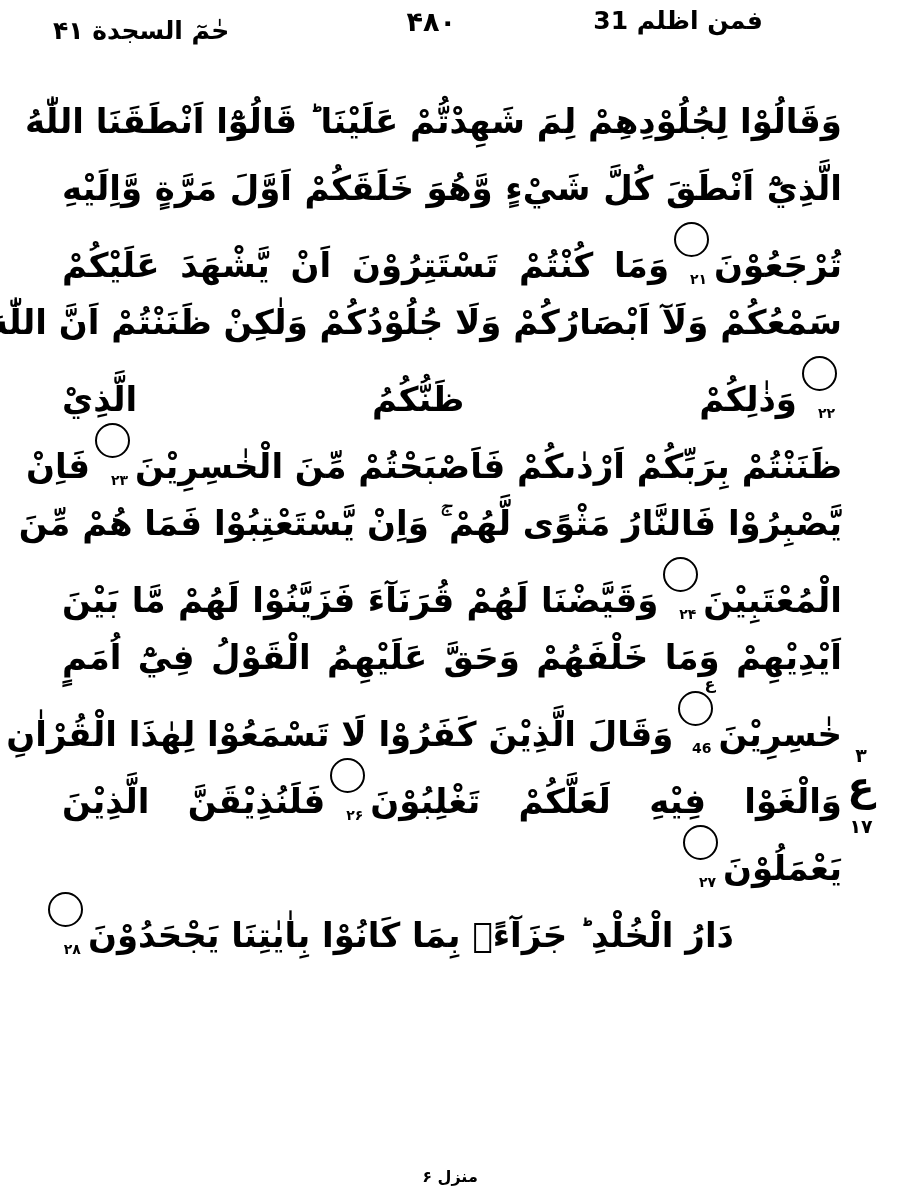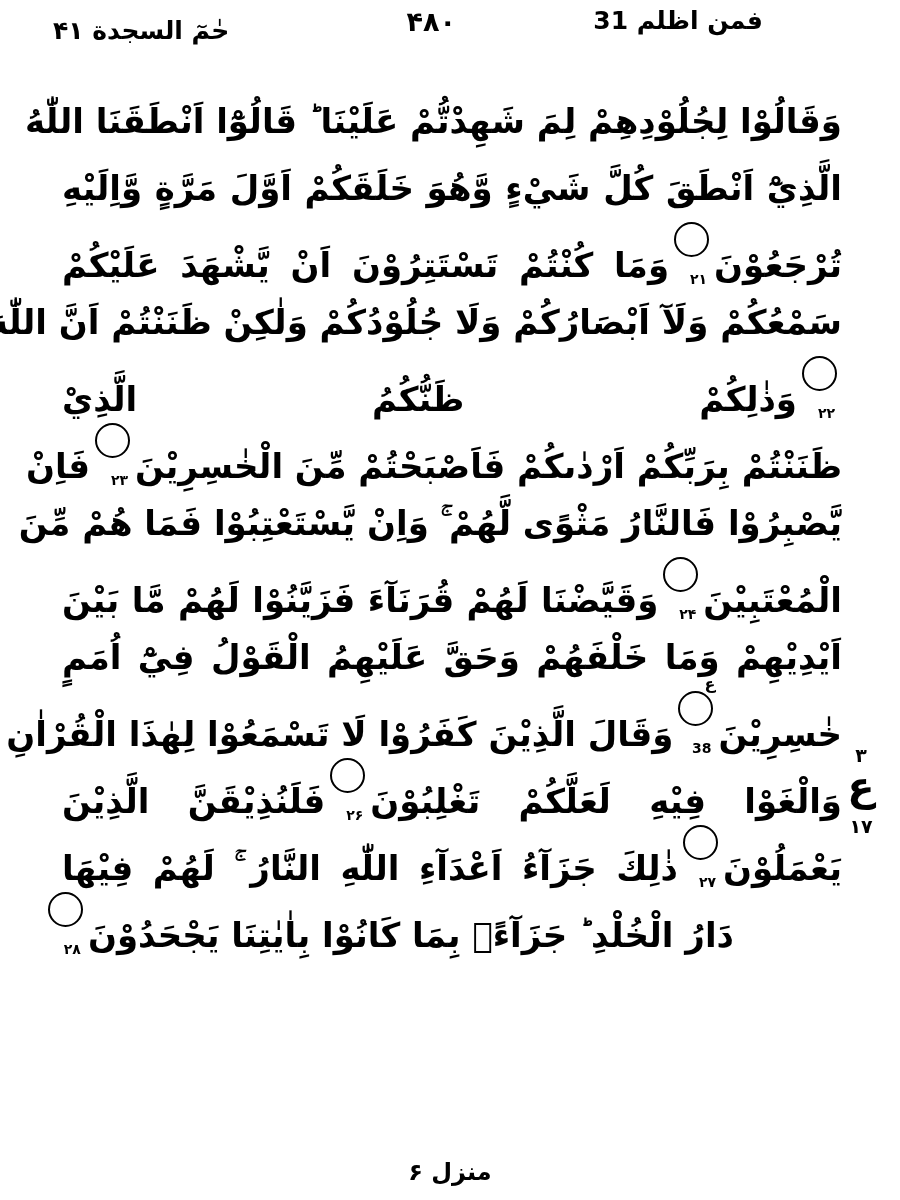--- a/index.html
+++ b/index.html
@@ -65,21 +65,21 @@
     display:flex;flex-direction:column;align-items:center;
     font-weight:bold;direction:rtl;
   }
   .margin-marker .mm-top{font-size:19px;line-height:1;}
   .margin-marker .mm-ain{font-size:40px;line-height:.95;margin:2px 0 0;}
   .margin-marker .mm-bottom{font-size:19px;line-height:1;margin-top:12px;}
   
   .ftr{
     position:absolute;bottom:14px;left:0;right:0;
     text-align:center;direction:rtl;
-    font-size:24px;font-weight:bold;
+    font-size:16px;font-weight:bold;
   }
 </style>
 </head>
 <body>
 
 <div class="page">
 
   <div class="hdr">
     <span class="juz">فمن اظلم 31</span>
     <span class="pgnum">۴۸۰</span>
@@ -89,23 +89,23 @@
   <div class="textblock" id="text-block">
       <div class="line"><span>وَقَالُوْا لِجُلُوْدِهِمْ لِمَ شَهِدْتُّمْ عَلَيْنَا ؕ قَالُوْٓا اَنْطَقَنَا اللّٰهُ</span></div>
       <div class="line"><span>الَّذِيْٓ اَنْطَقَ كُلَّ شَيْءٍ وَّهُوَ خَلَقَكُمْ اَوَّلَ مَرَّةٍ وَّاِلَيْهِ</span></div>
       <div class="line"><span>تُرْجَعُوْنَ</span><span class="ayah-marker"><span class="ayah-num">۲۱</span></span><span>وَمَا كُنْتُمْ تَسْتَتِرُوْنَ اَنْ يَّشْهَدَ عَلَيْكُمْ</span></div>
       <div class="line"><span>سَمْعُكُمْ وَلَآ اَبْصَارُكُمْ وَلَا جُلُوْدُكُمْ وَلٰكِنْ ظَنَنْتُمْ اَنَّ اللّٰهَ</span></div>
       <div class="line"><span class="ayah-marker"><span class="ayah-num">۲۲</span></span><span>وَذٰلِكُمْ ظَنُّكُمُ الَّذِيْ</span></div>
       <div class="line"><span>ظَنَنْتُمْ بِرَبِّكُمْ اَرْدٰىكُمْ فَاَصْبَحْتُمْ مِّنَ الْخٰسِرِيْنَ</span><span class="ayah-marker"><span class="ayah-num">۲۳</span></span><span>فَاِنْ</span></div>
       <div class="line"><span>يَّصْبِرُوْا فَالنَّارُ مَثْوًى لَّهُمْ ۚ وَاِنْ يَّسْتَعْتِبُوْا فَمَا هُمْ مِّنَ</span></div>
       <div class="line"><span>الْمُعْتَبِيْنَ</span><span class="ayah-marker"><span class="ayah-num">۲۴</span></span><span>وَقَيَّضْنَا لَهُمْ قُرَنَآءَ فَزَيَّنُوْا لَهُمْ مَّا بَيْنَ</span></div>
       <div class="line"><span>اَيْدِيْهِمْ وَمَا خَلْفَهُمْ وَحَقَّ عَلَيْهِمُ الْقَوْلُ فِيْٓ اُمَمٍ</span></div>
-      <div class="line"><span>خٰسِرِيْنَ</span><span class="ayah-marker"><span class="ayah-num">38</span><span class="ruku-sup">ع</span></span><span>وَقَالَ الَّذِيْنَ كَفَرُوْا لَا تَسْمَعُوْا لِهٰذَا الْقُرْاٰنِ</span></div>
+      <div class="line"><span>خٰسِرِيْنَ</span><span class="ayah-marker"><span class="ayah-num">46</span><span class="ruku-sup">ع</span></span><span>وَقَالَ الَّذِيْنَ كَفَرُوْا لَا تَسْمَعُوْا لِهٰذَا الْقُرْاٰنِ</span></div>
       <div class="line"><span>وَالْغَوْا فِيْهِ لَعَلَّكُمْ تَغْلِبُوْنَ</span><span class="ayah-marker"><span class="ayah-num">۲۶</span></span><span>فَلَنُذِيْقَنَّ الَّذِيْنَ</span></div>
-      <div class="line"><span>يَعْمَلُوْنَ</span><span class="ayah-marker"><span class="ayah-num">۲۷</span></span><span>ذٰلِكَ جَزَآءُ اَعْدَآءِ اللّٰهِ النَّارُ ۚ لَهُمْ فِيْهَا</span></div>
+      <div class="line"><span>يَعْمَلُوْنَ</span><span class="ayah-marker"><span class="ayah-num">۲۷</span></span></div>
       <div class="line line-short"><span>دَارُ الْخُلْدِ ؕ جَزَآءًۢ بِمَا كَانُوْا بِاٰيٰتِنَا يَجْحَدُوْنَ</span><span class="ayah-marker"><span class="ayah-num">۲۸</span></span></div>
     </div>
 
   <div class="margin-marker">
     <span class="mm-top">۳</span>
     <span class="mm-ain">ع</span>
     <span class="mm-bottom">۱۷</span>
   </div>
 
   <div class="ftr">

